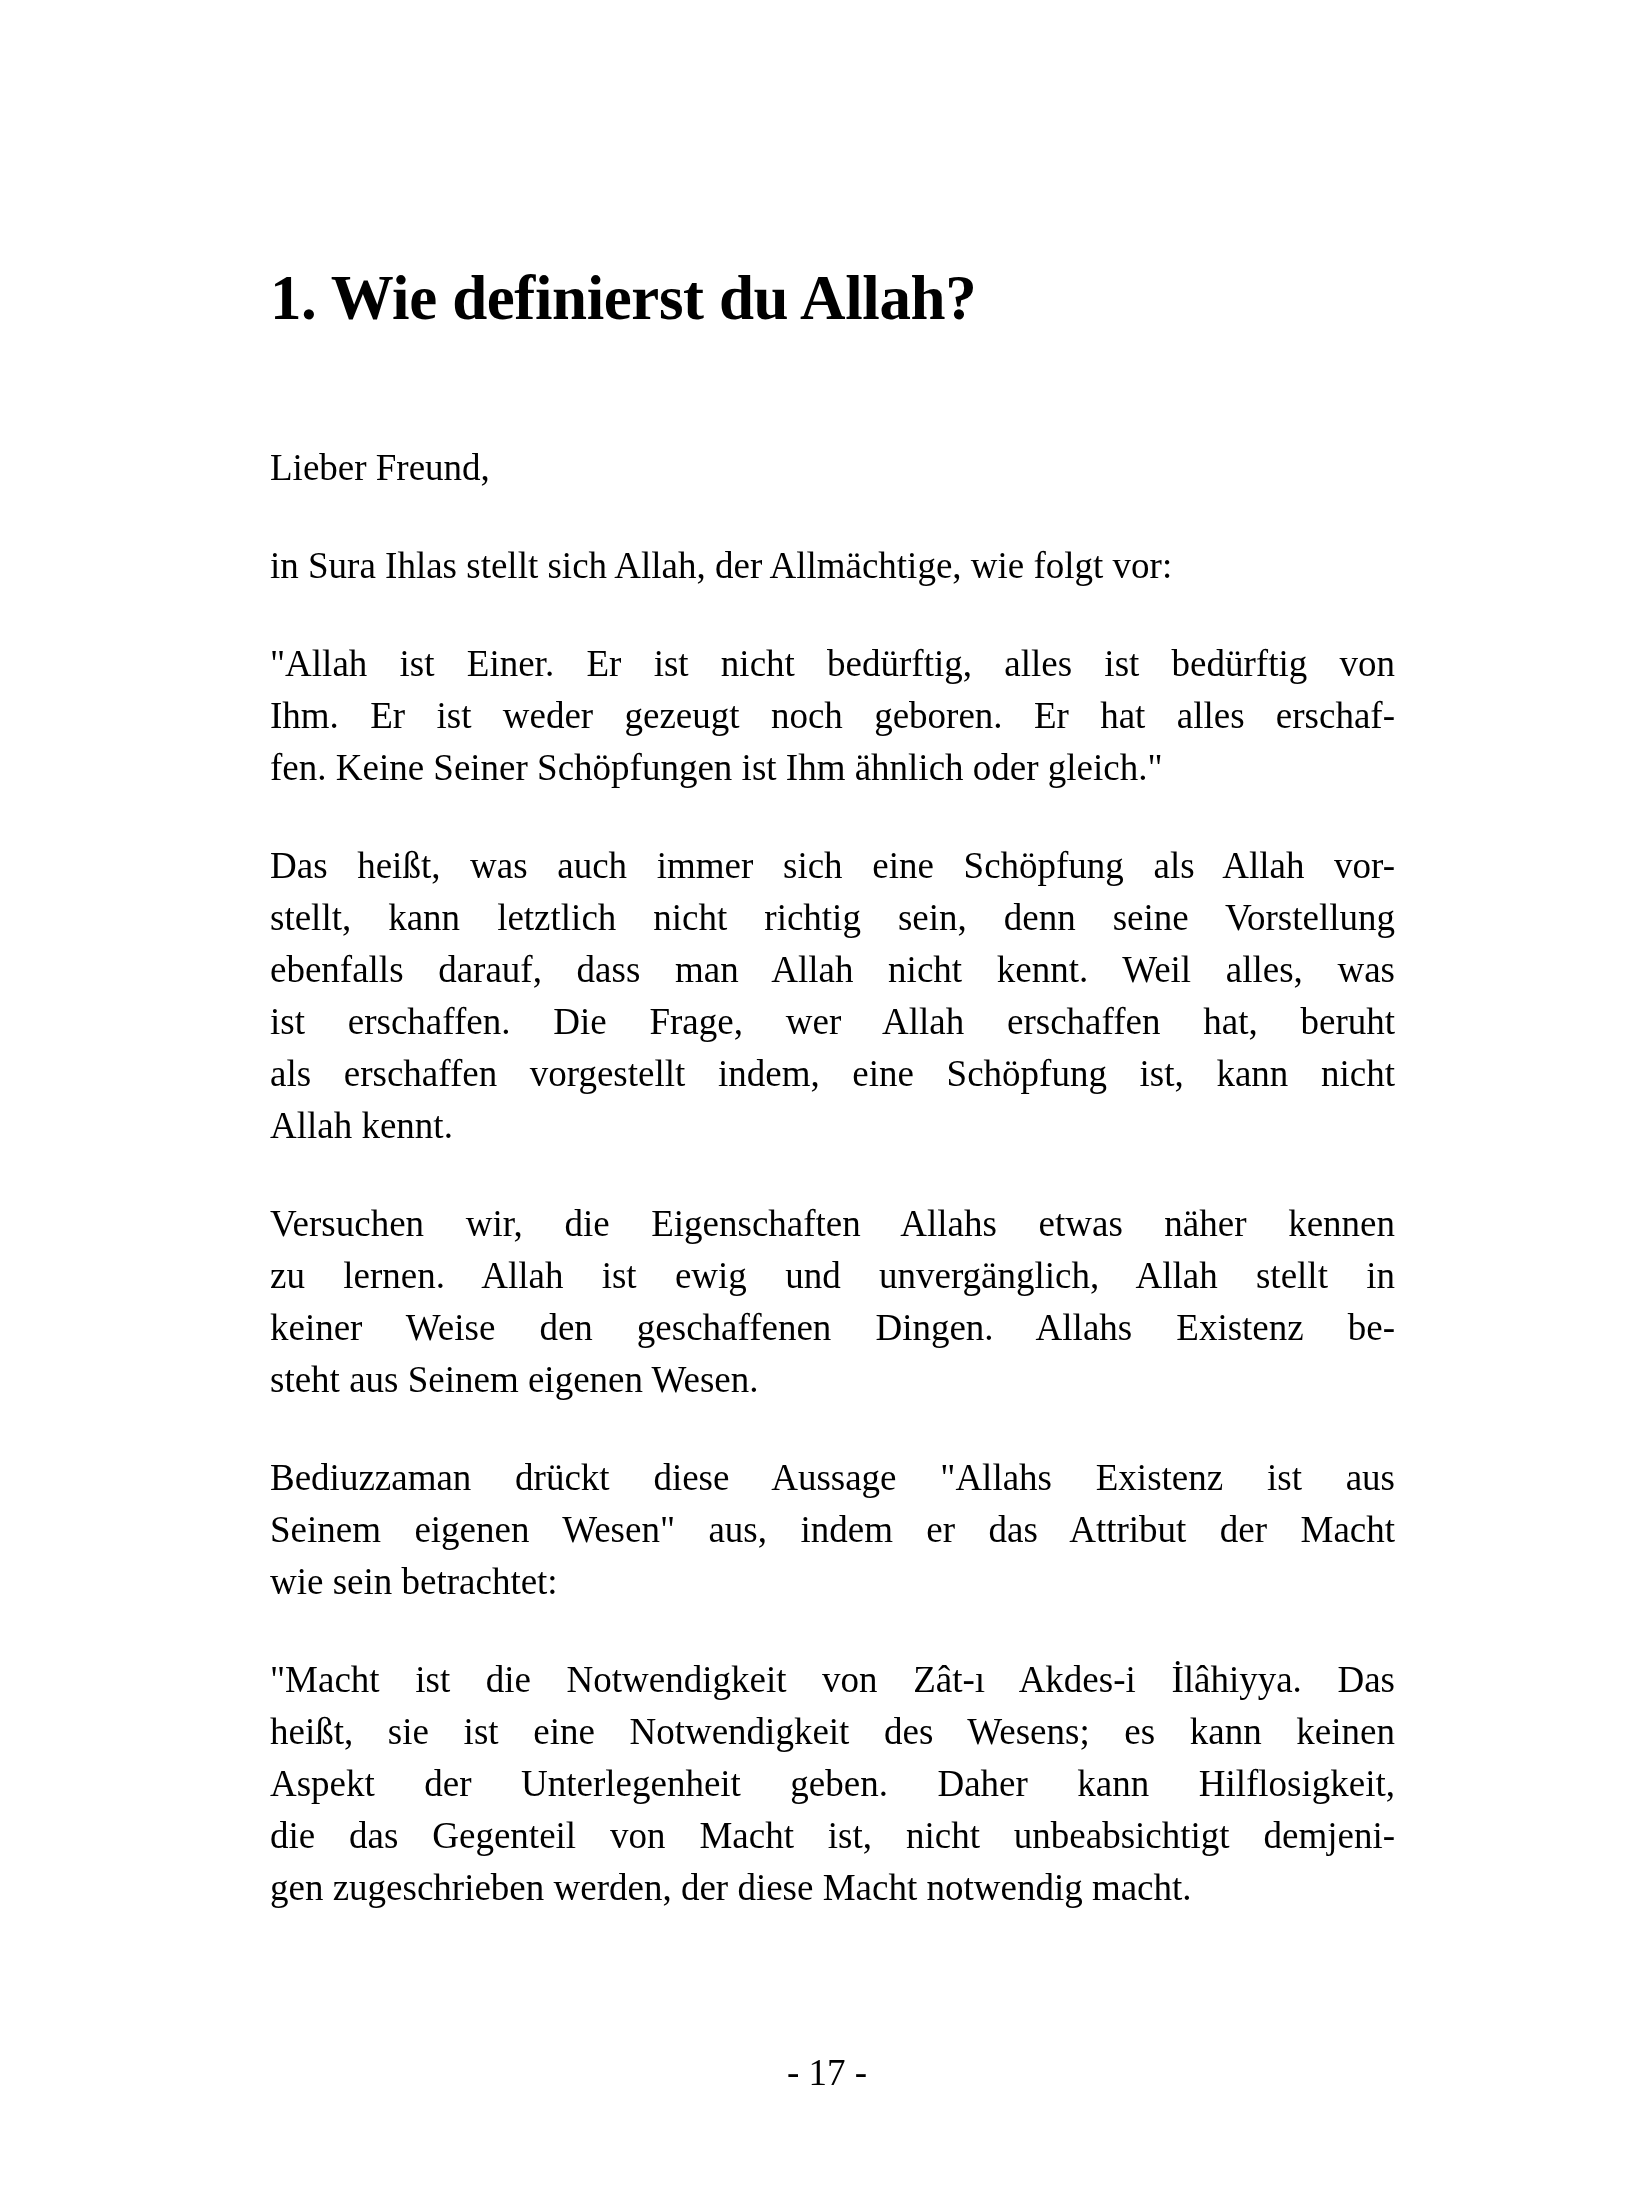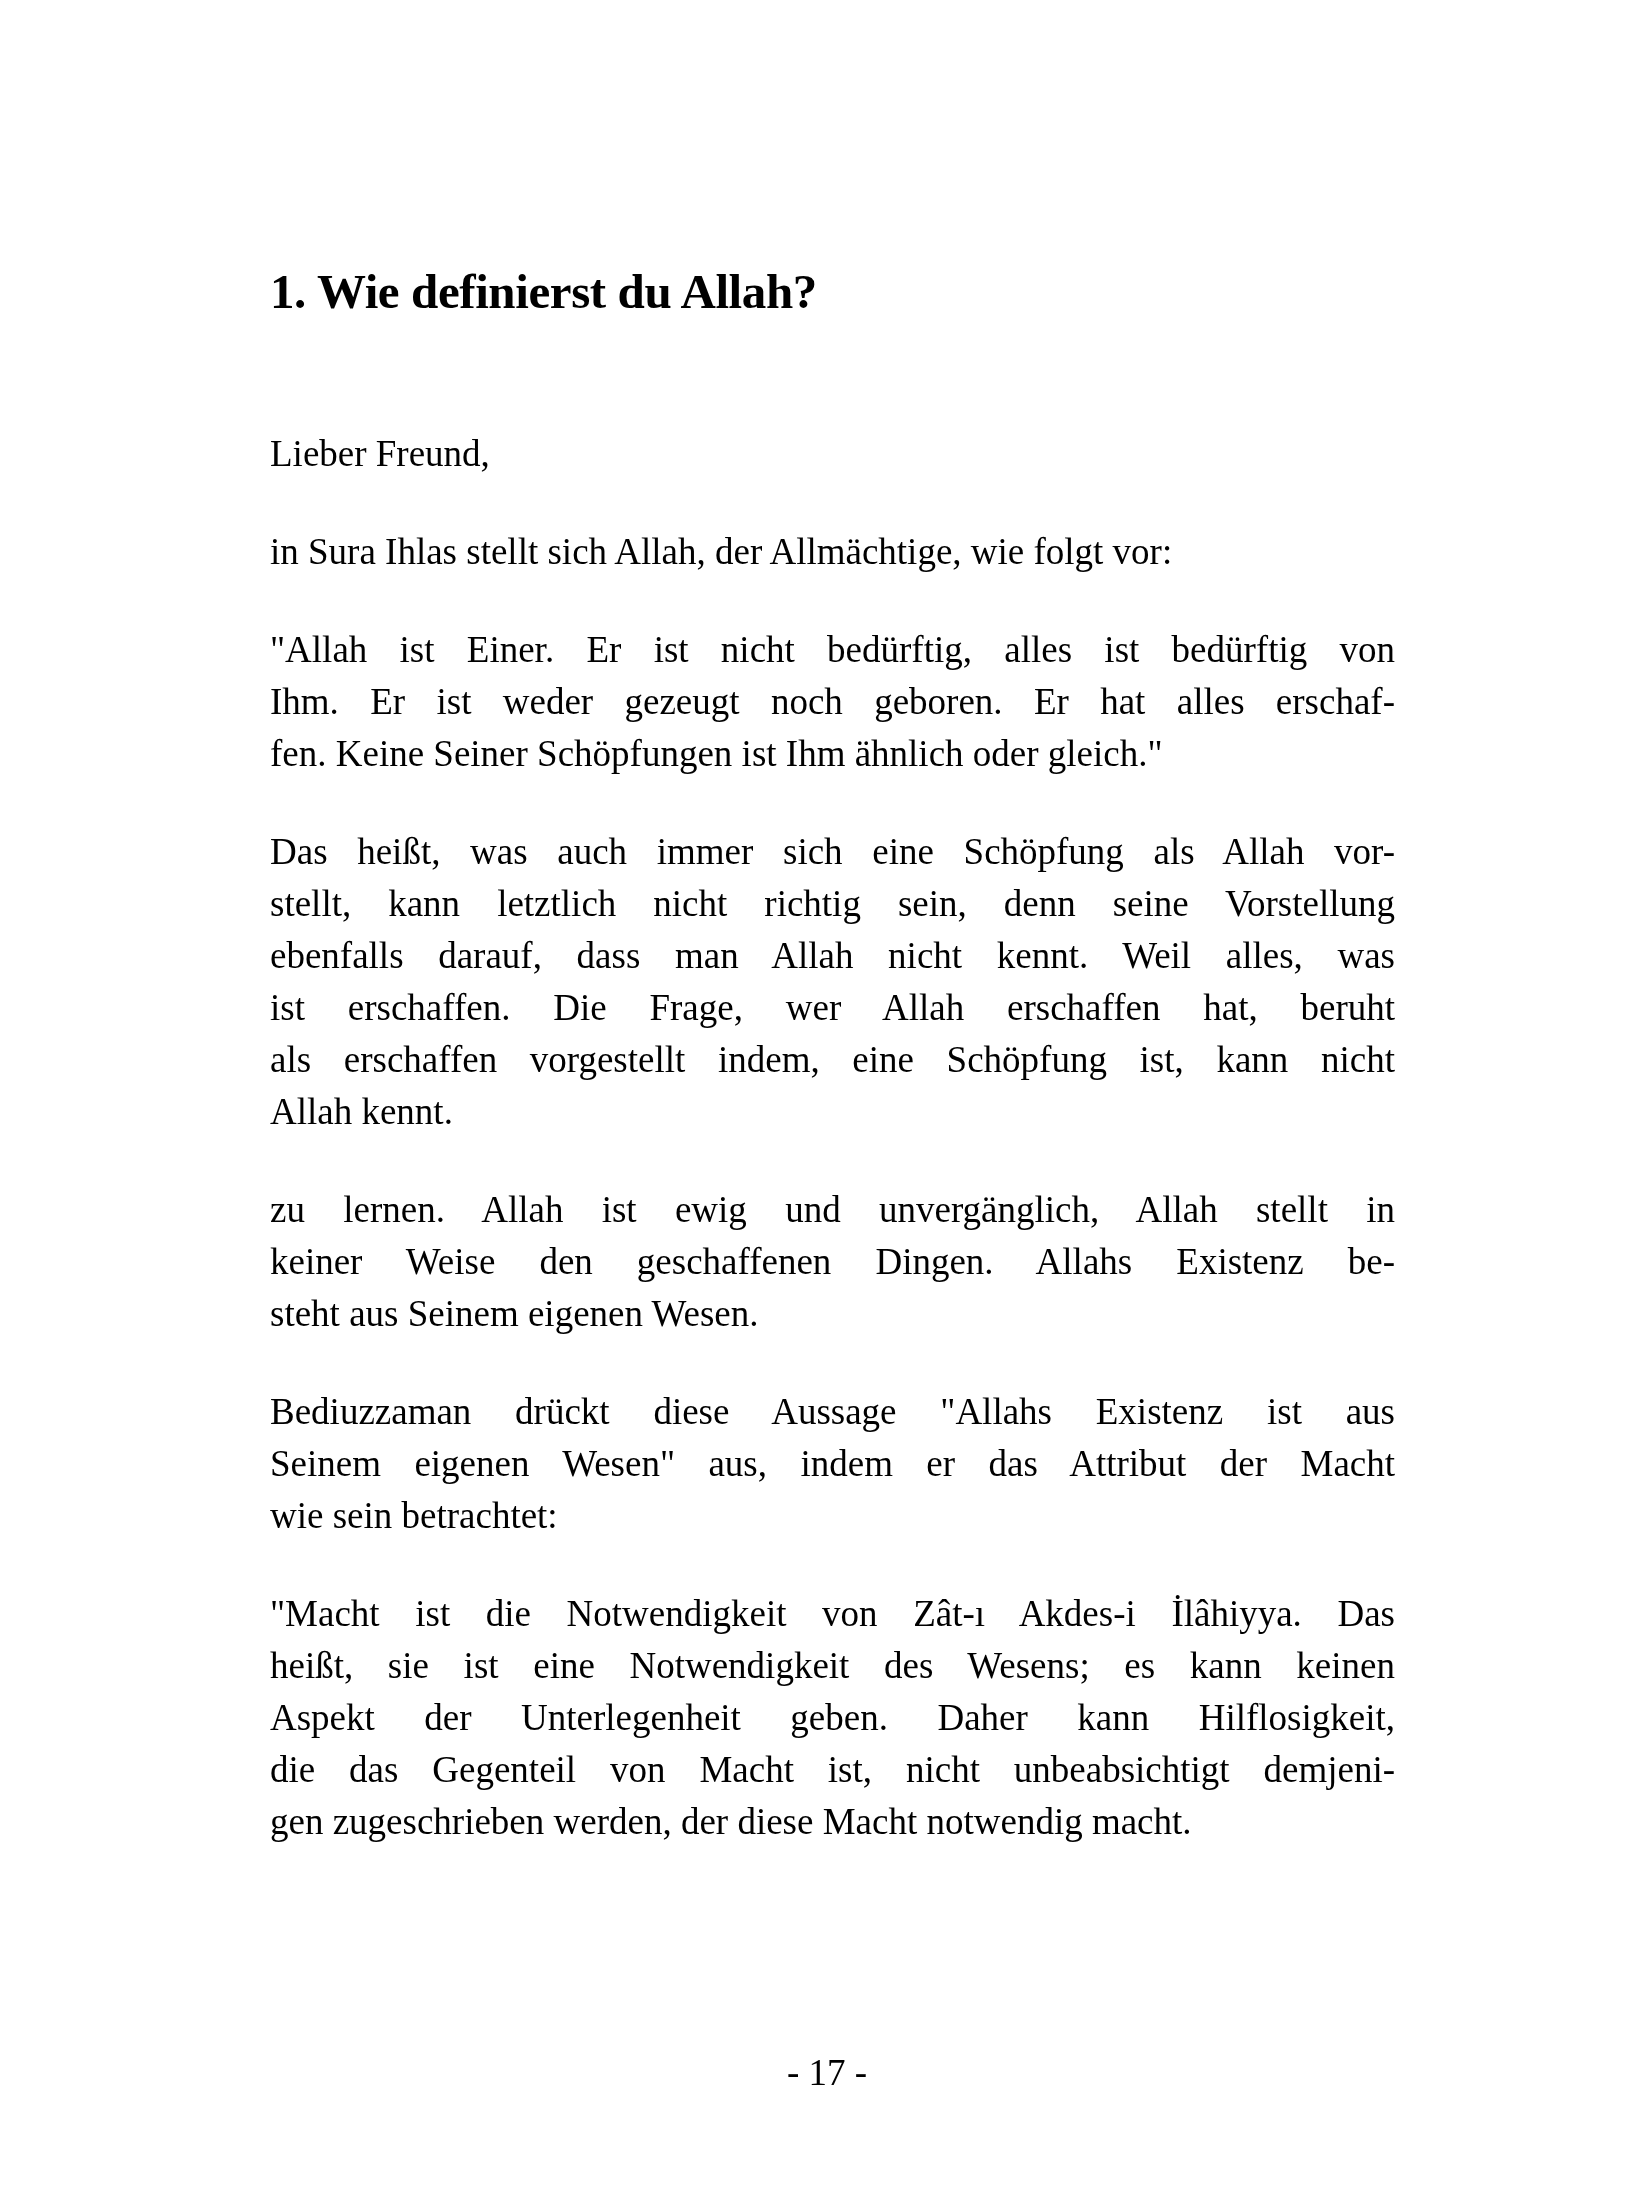--- a/index.html
+++ b/index.html
@@ -16,21 +16,21 @@
     font-family: "Liberation Serif", "DejaVu Serif", serif;
     overflow: hidden;
   }
   .content {
     position: absolute;
     top: 267px;
     left: 270px;
     width: 1125px;
   }
   .chapter-heading {
-    font-size: 49px;
+    font-size: 63px;
     font-weight: bold;
     line-height: 1.0;
     margin: 0 0 112px 0;
     white-space: nowrap;
     letter-spacing: -0.4px;
   }
   .paragraph {
     margin: 0 0 46px 0;
   }
   .paragraph:last-child {
@@ -76,20 +76,21 @@
         </div>
         <div class="paragraph">
           <div class="line just">Das heißt, was auch immer sich eine Schöpfung als Allah vor-</div>
           <div class="line just">stellt, kann letztlich nicht richtig sein, denn seine Vorstellung</div>
           <div class="line just">ebenfalls darauf, dass man Allah nicht kennt. Weil alles, was</div>
           <div class="line just">ist erschaffen. Die Frage, wer Allah erschaffen hat, beruht</div>
           <div class="line just">als erschaffen vorgestellt indem, eine Schöpfung ist, kann nicht</div>
           <div class="line">Allah kennt.</div>
         </div>
         <div class="paragraph">
+          <div class="line just">Versuchen wir, die Eigenschaften Allahs etwas näher kennen</div>
           <div class="line just">zu lernen. Allah ist ewig und unvergänglich, Allah stellt in</div>
           <div class="line just">keiner Weise den geschaffenen Dingen. Allahs Existenz be-</div>
           <div class="line">steht aus Seinem eigenen Wesen.</div>
         </div>
         <div class="paragraph">
           <div class="line just">Bediuzzaman drückt diese Aussage "Allahs Existenz ist aus</div>
           <div class="line just">Seinem eigenen Wesen" aus, indem er das Attribut der Macht</div>
           <div class="line">wie sein betrachtet:</div>
         </div>
         <div class="paragraph">

